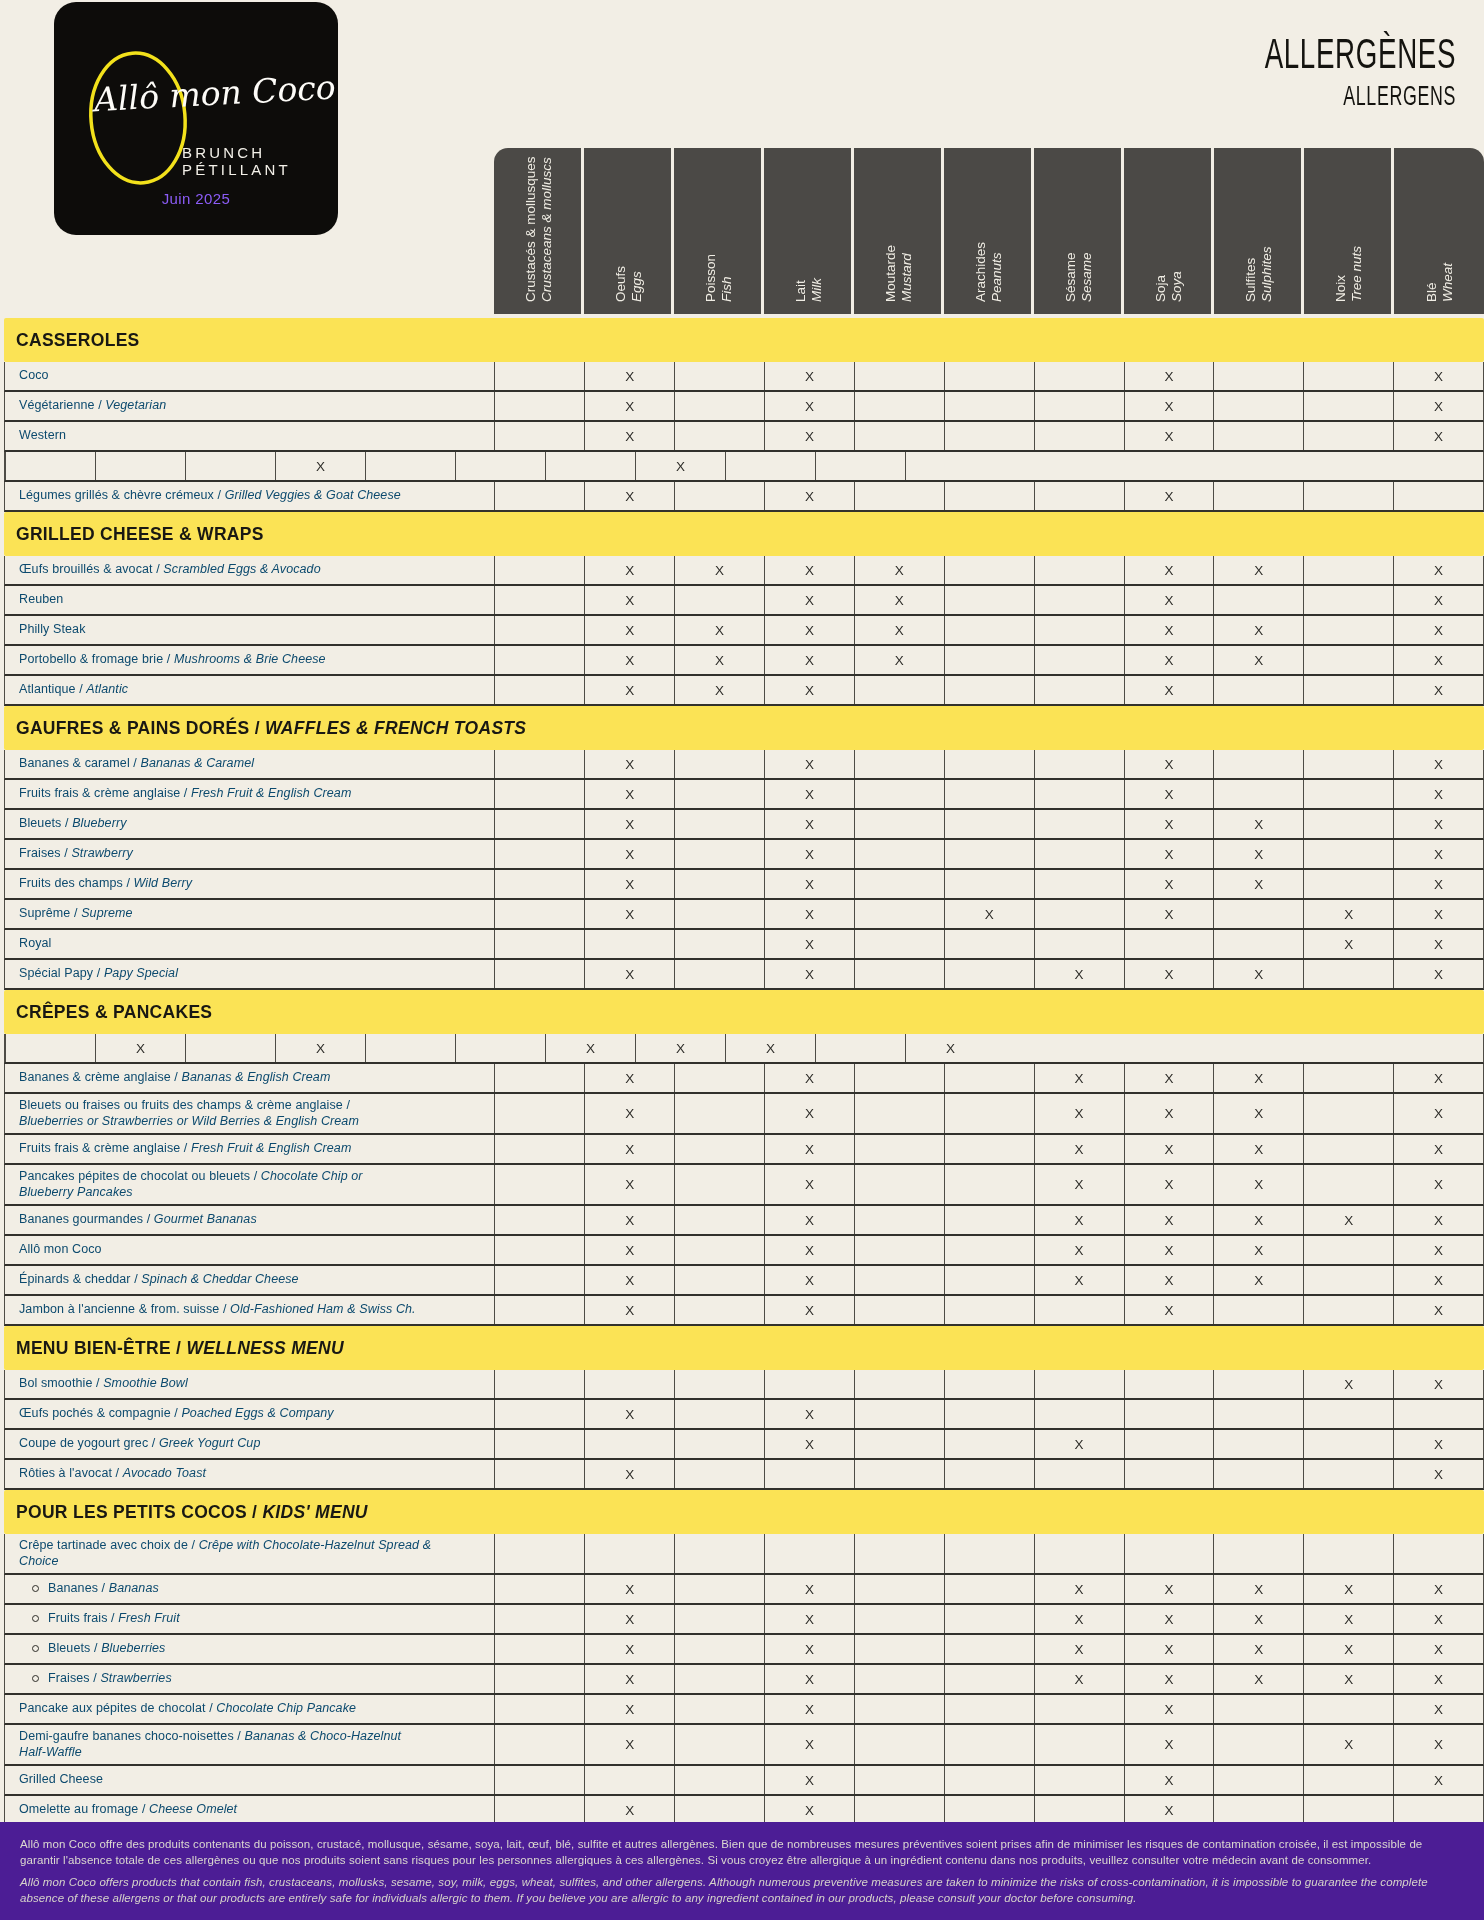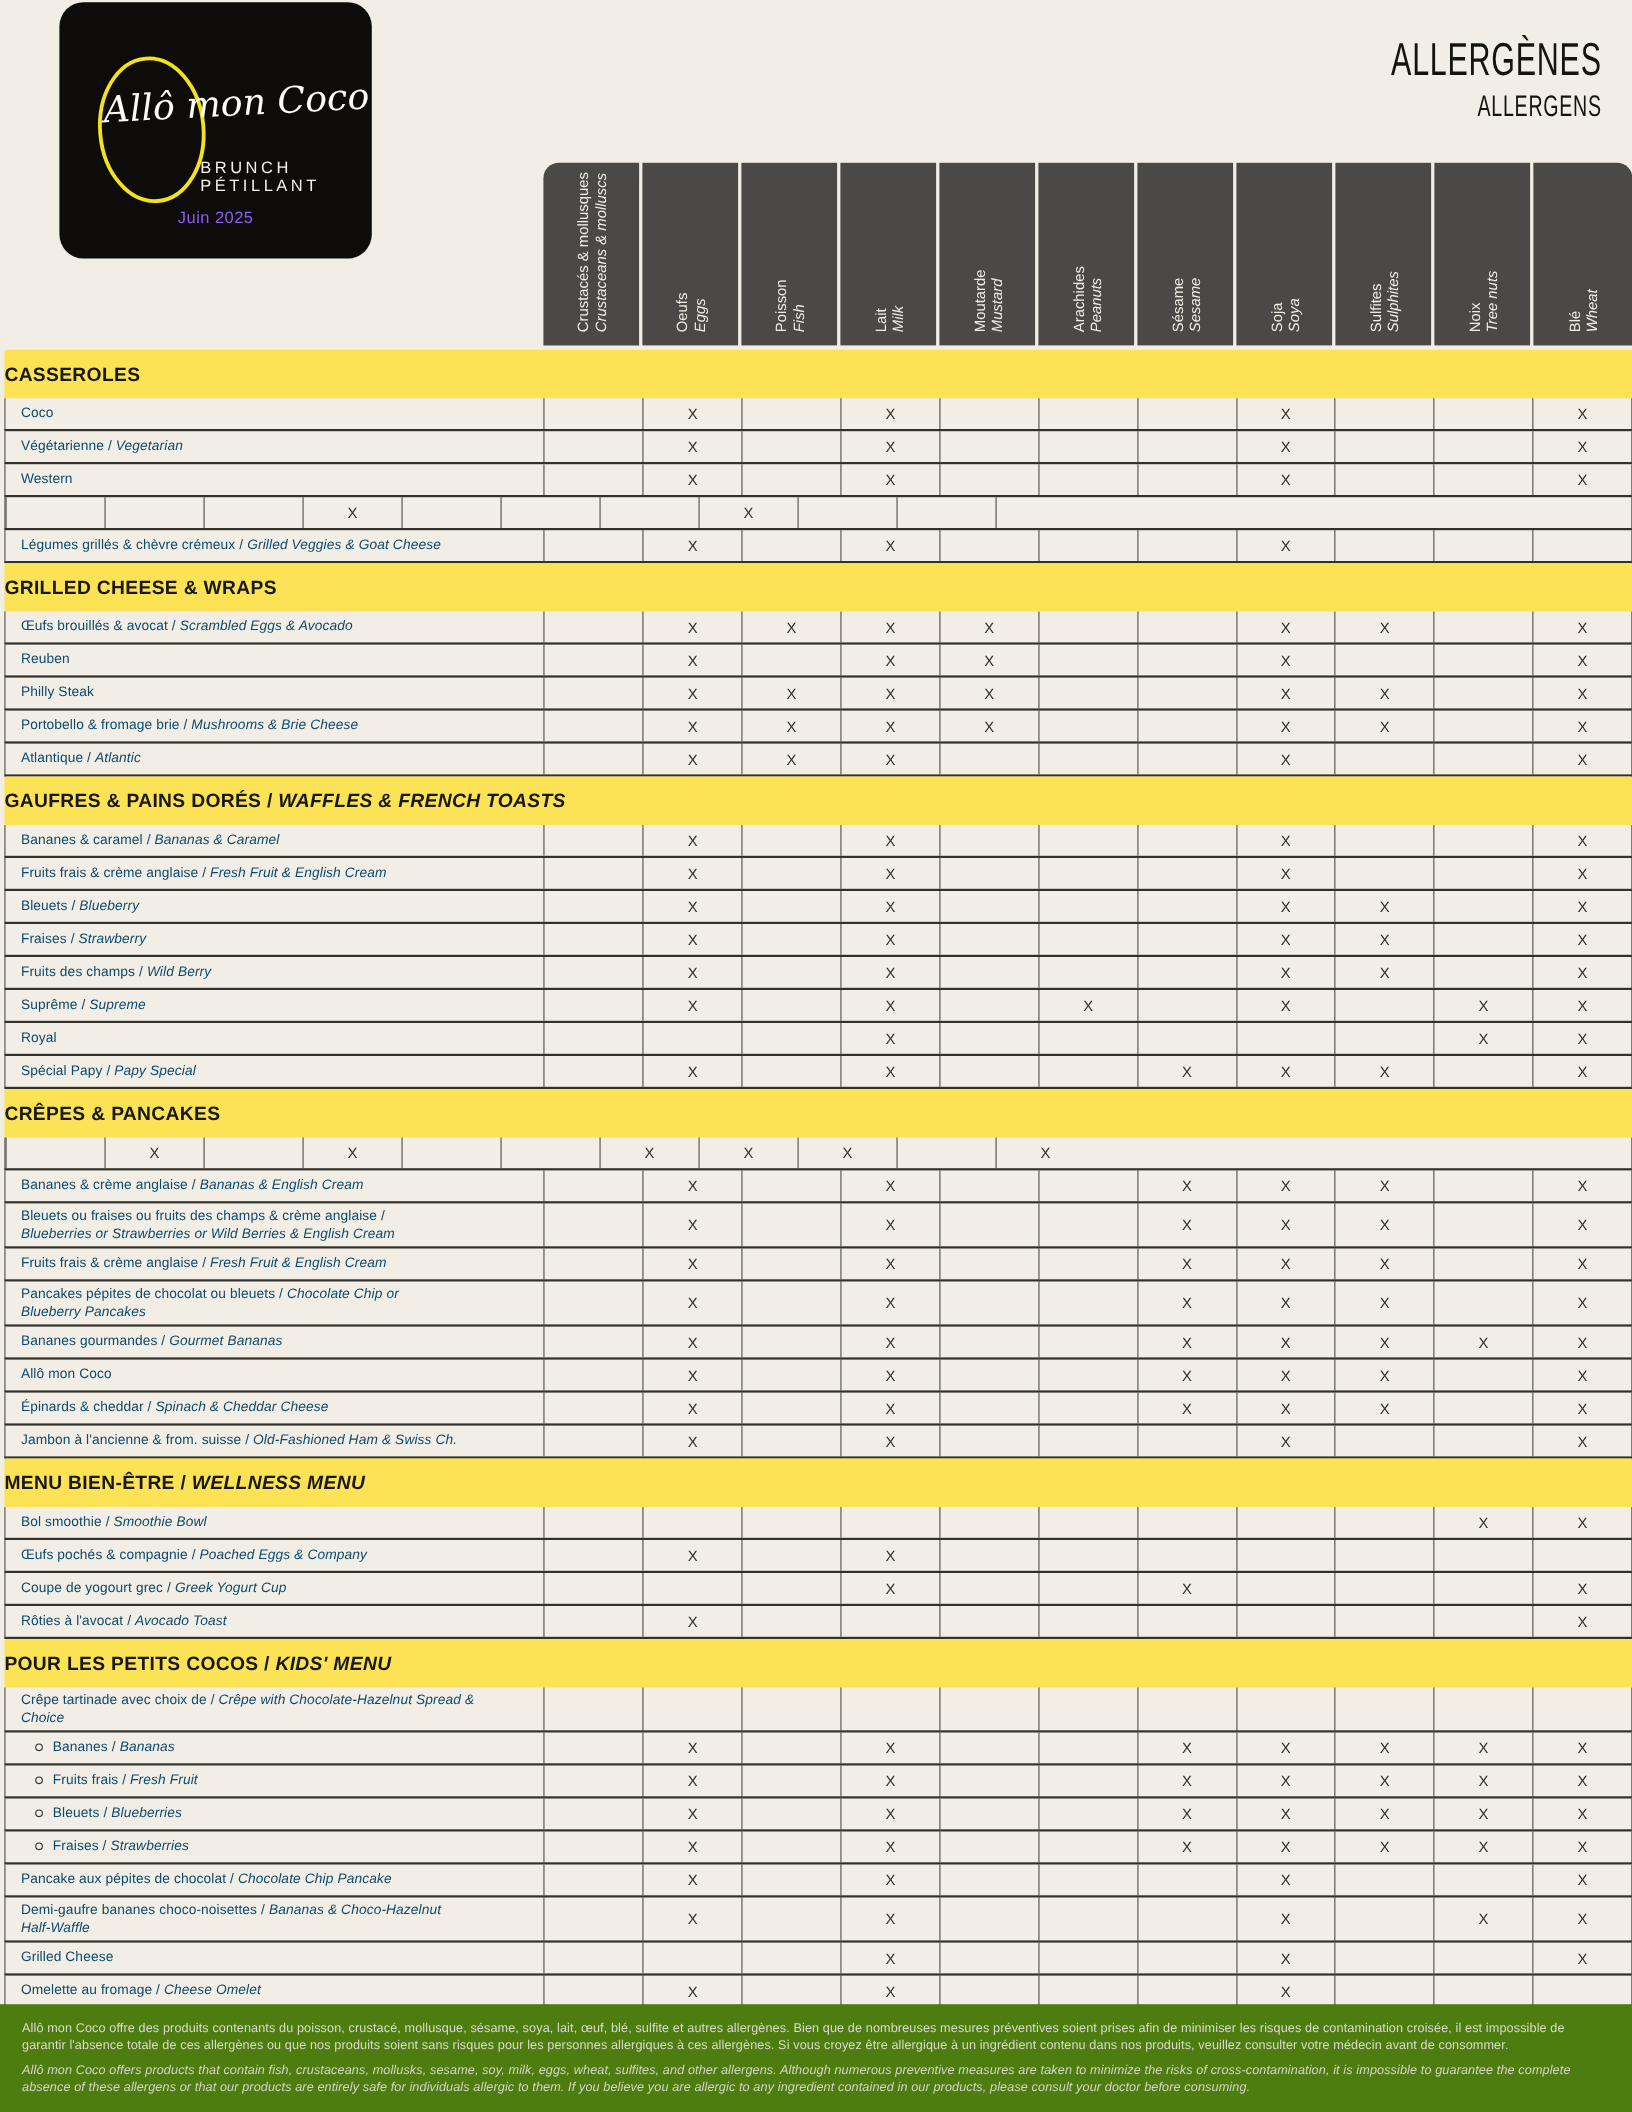--- a/index.html
+++ b/index.html
@@ -25,36 +25,36 @@
   .hcol:last-child{margin-right:0;width:90px;}
   .hcol.first{border-top-left-radius:14px;}
   .hcol.last{border-top-right-radius:14px;}
   .hlabel{position:absolute;bottom:12px;left:50%;margin-left:16px;transform-origin:0 100%;transform:rotate(-90deg);
     white-space:nowrap;color:#f0ede4;font-size:13.5px;line-height:15.5px;}
   .hlabel .hen{font-style:italic;}
 
   
   .table{position:absolute;left:4px;top:318px;width:1480px;}
   .band{height:44px;line-height:44px;background:#fbe355;color:#191813;font-size:17.5px;font-weight:700;
-    letter-spacing:.3px;padding-left:0;border-radius:2px;box-sizing:border-box;}
+    letter-spacing:.3px;padding-left:12px;border-radius:2px;box-sizing:border-box;}
   .band .band-en{font-style:italic;}
   .row{display:flex;align-items:stretch;min-height:30px;border-bottom:2px solid #32312c;
     border-left:1px solid #4e4c46;border-right:1px solid #4e4c46;box-sizing:border-box;}
   .label{width:490px;box-sizing:border-box;padding:4px 26px 4px 14px;display:flex;align-items:center;
     font-size:12.5px;color:#0c4a6e;line-height:15.5px;letter-spacing:.1px;}
   .label-text{max-width:460px;}
   .row.two-line .label-text{max-width:385px;}
   .label .en{font-style:italic;}
   .bullet{display:inline-block;width:5px;height:5px;border:1.5px solid #2e2d29;border-radius:50%;
     margin:0 9px 1px 13px;flex:0 0 auto;}
   .cell{width:90px;box-sizing:border-box;border-left:1px solid #4e4c46;display:flex;align-items:center;
     justify-content:center;font-size:13.5px;color:#2e2d29;}
 
   
-  .footer{position:absolute;left:0;bottom:0;width:1484px;height:98px;background:#4d7c0f;box-sizing:border-box;
+  .footer{position:absolute;left:0;bottom:0;width:1484px;height:98px;background:#4c1d95;box-sizing:border-box;
     padding:15px 20px 0 20px;}
   .footer p{margin:0 0 7px 0;color:#dcd9d0;font-size:11.5px;line-height:15.5px;letter-spacing:.1px;}
   .footer p.en{font-style:italic;color:#d6d3ca;}
 </style>
 </head>
 <body>
 
 <div class="page">
 
   <div class="logo-card">

